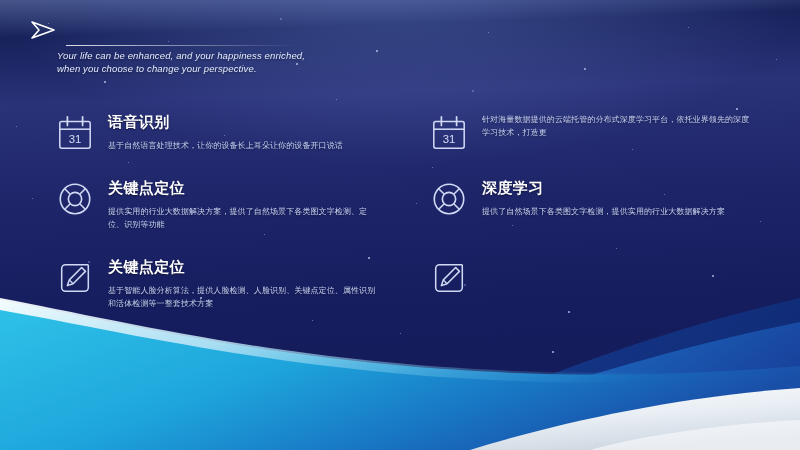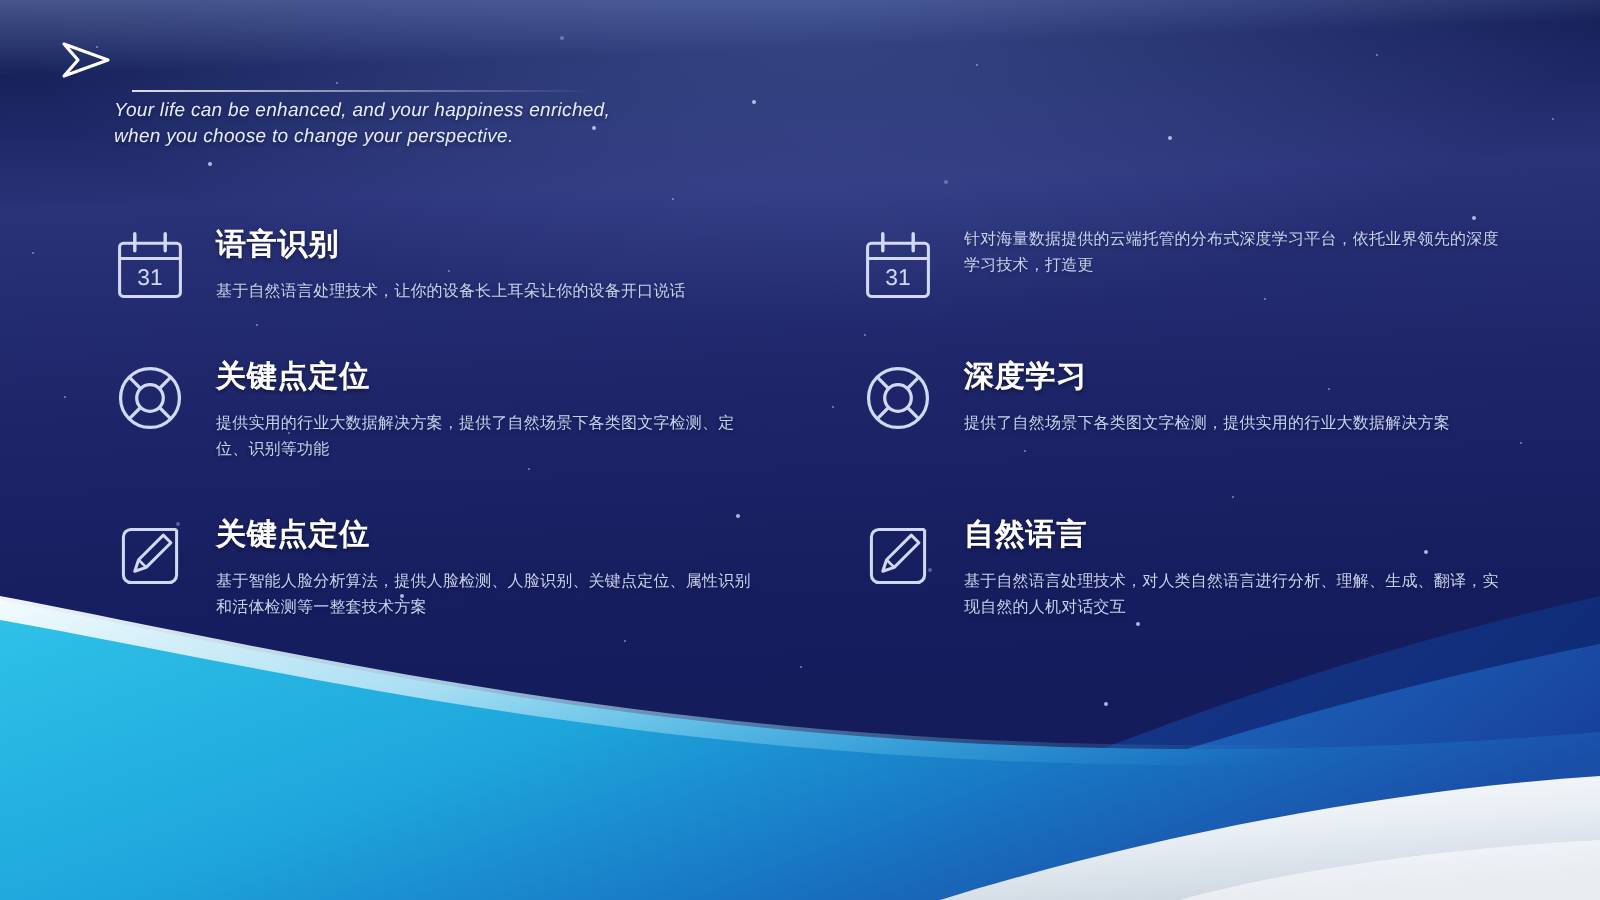--- a/index.html
+++ b/index.html
@@ -209,24 +209,20 @@
         <div class="feature-desc">基于智能人脸分析算法，提供人脸检测、人脸识别、关键点定位、属性识别和活体检测等一整套技术方案</div>
       </div>
     </div>
 
     <div class="feature">
       <svg class="feature-icon" viewBox="0 0 40 40">
         <path d="M34 6 L34 30 a4 4 0 0 1 -4 4 L10 34 a4 4 0 0 1 -4 -4 L6 10 a4 4 0 0 1 4 -4 L34 6" fill="none" stroke="#dfe7ff" stroke-width="1.6" stroke-linejoin="round"></path>
         <path d="M12 28 L14 22 L27 9 L31 13 L18 26 Z" fill="none" stroke="#dfe7ff" stroke-width="1.6" stroke-linejoin="round"></path>
         <line x1="14" y1="22" x2="18" y2="26" stroke="#dfe7ff" stroke-width="1.4"></line>
       </svg>
-      <div class="feature-text">
-        <div class="feature-title">自然语言</div>
-        <div class="feature-desc">基于自然语言处理技术，对人类自然语言进行分析、理解、生成、翻译，实现自然的人机对话交互</div>
-      </div>
     </div>
 
   </div>
 
   <svg class="waves" viewBox="0 0 800 180" preserveAspectRatio="none">
     <defs>
       <linearGradient id="gCyan" x1="0" y1="0" x2="1" y2="0.5">
         <stop offset="0%" stop-color="#2fc3e8"></stop>
         <stop offset="45%" stop-color="#1ea6dc"></stop>
         <stop offset="75%" stop-color="#1877c4"></stop>

